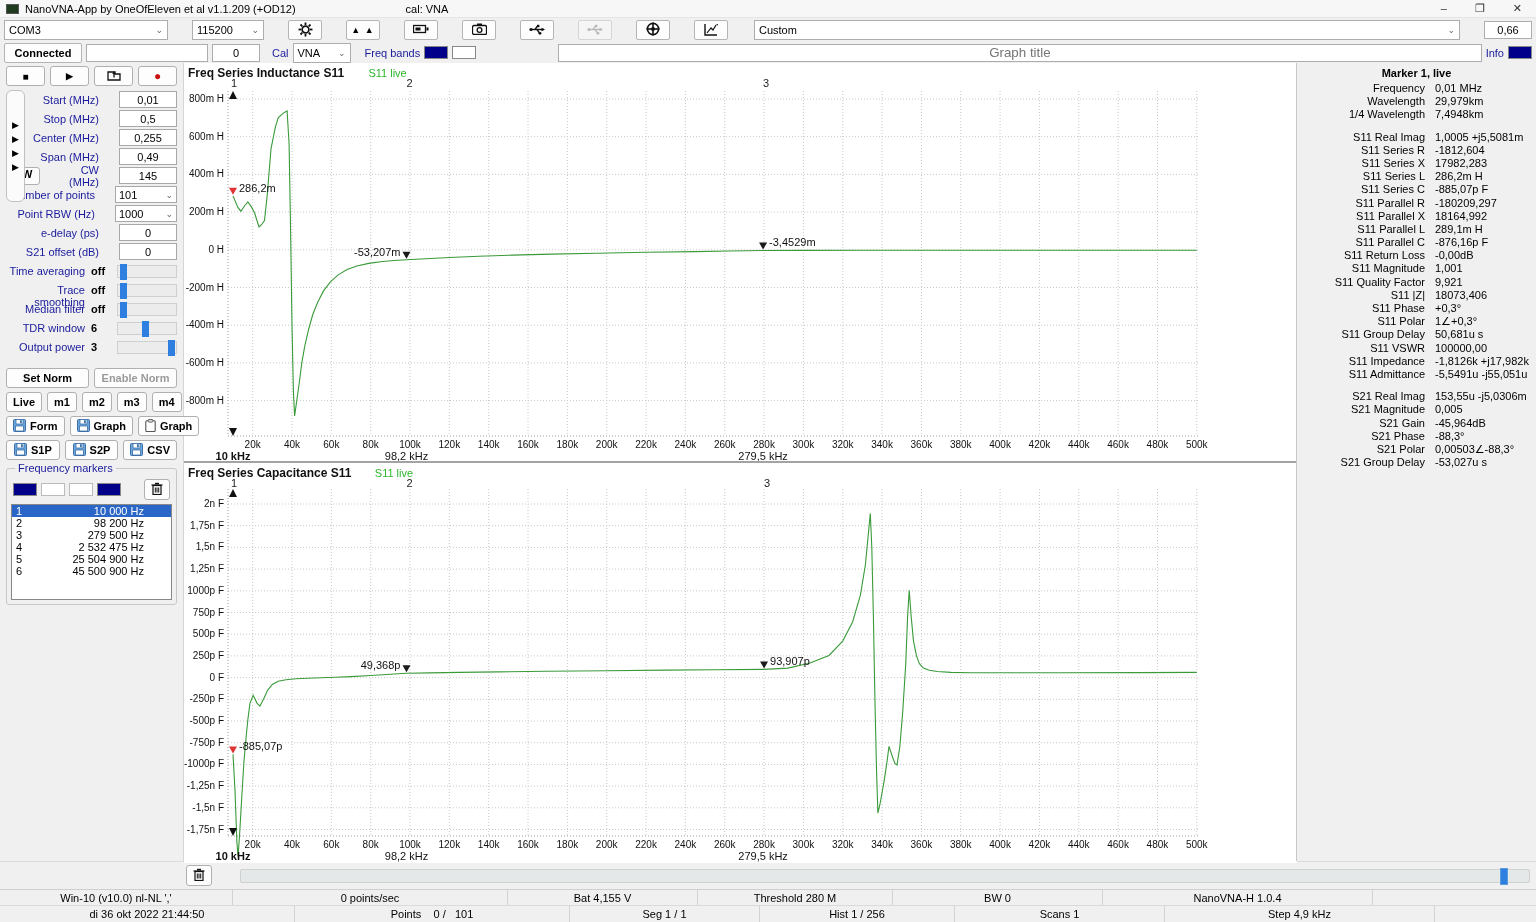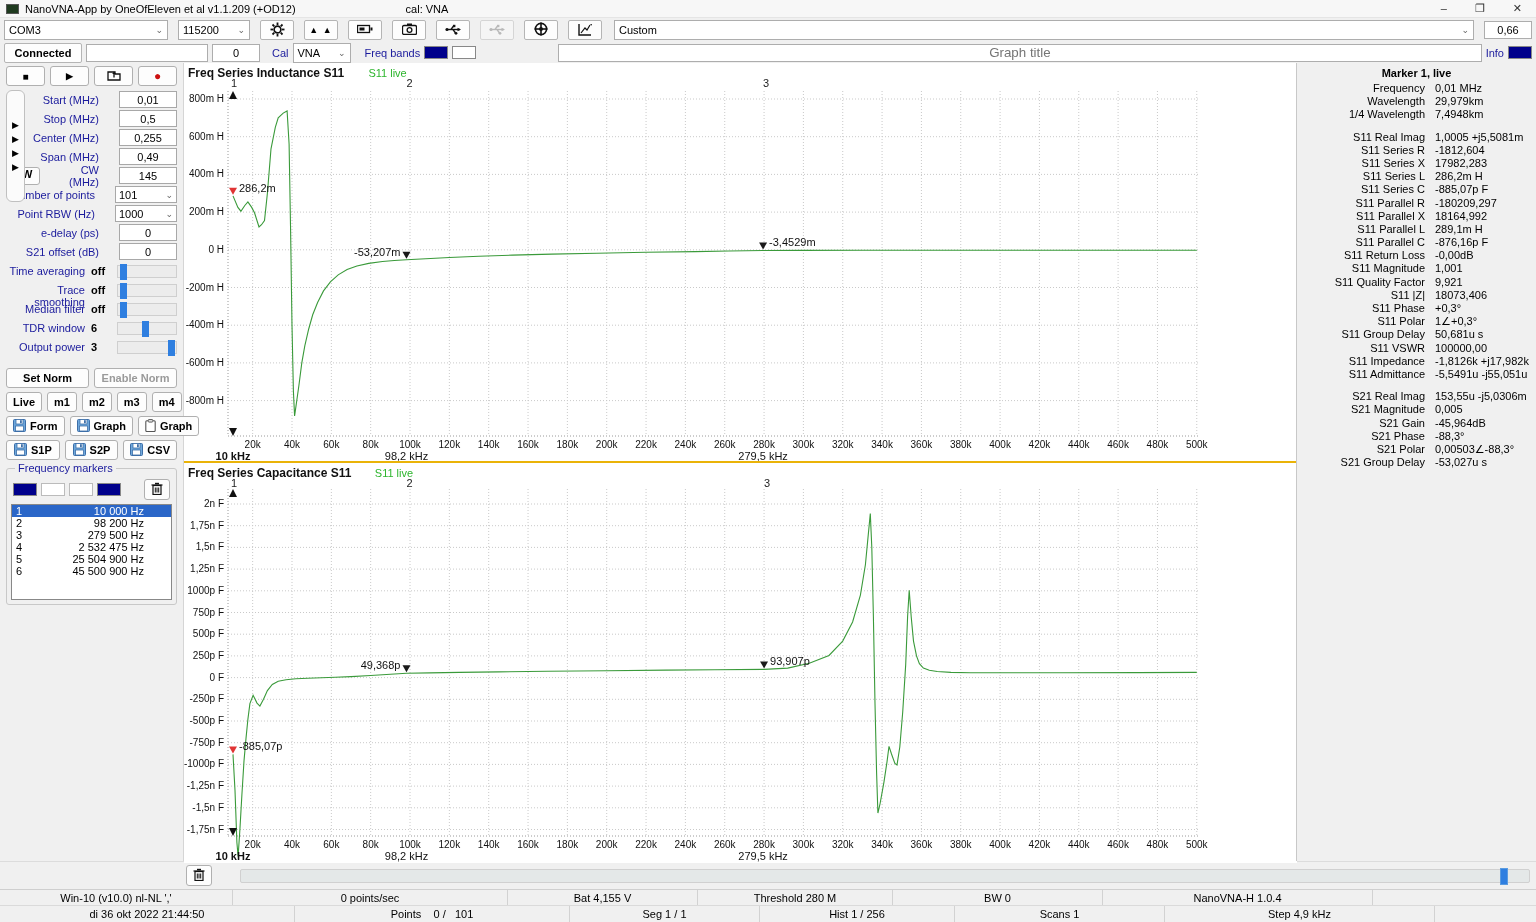--- a/index.html
+++ b/index.html
@@ -2,21 +2,21 @@
 <html><head>
 <meta charset="utf-8">
 <style>
   * { margin:0; padding:0; box-sizing:border-box; }
   html,body { width:1536px; height:922px; overflow:hidden; font-family:"Liberation Sans",sans-serif; font-size:11px; background:#f0f0f0; color:#000; }
   .titlebar { height:18px; background:#f7f7f7; display:flex; align-items:center; padding:0 6px; border-bottom:1px solid #e5e5e5; }
   .app-ico { width:13px; height:10px; background:#1f3a1f; border:1px solid #555; margin-right:6px; }
   .tb-title { font-size:11px; }
   .tb-cal { margin-left:110px; }
   .win-ctl { margin-left:auto; display:flex; gap:28px; padding-right:8px; color:#333; font-size:11px; }
-  .toolrow1 { height:24px; display:flex; align-items:center; padding:1px 4px; gap:10px; }
+  .toolrow1 { height:24px; display:flex; align-items:center; padding:1px 4px; gap:24px; }
   .toolrow2 { height:21px; display:flex; align-items:center; padding:0 4px; gap:4px; }
   .combo { background:#fff; border:1px solid #adadad; height:20px; display:flex; align-items:center; padding:0 4px; position:relative; }
   .combo .arr { margin-left:auto; color:#666; font-size:9px; }
   .tbtn { background:#fdfdfd; border:1px solid #b5b5b5; border-radius:2px; height:20px; min-width:34px; display:flex; align-items:center; justify-content:center; }
   .tbtn.dis { opacity:.45; }
   .field { background:#fff; border:1px solid #adadad; height:18px; display:flex; align-items:center; justify-content:center; }
   .lbl-blue { color:#1a1a9c; }
   .swatch { width:24px; height:13px; border:1px solid #888; display:inline-block; }
   .main { display:flex; height:798px; }
   .left-panel { width:183px; background:#f0f0f0; position:relative; padding-top:3px; }
@@ -37,21 +37,21 @@
   .bbtn { background:#fdfdfd; border:1px solid #b0b0b0; border-radius:3px; height:20px; display:flex; align-items:center; justify-content:center; gap:4px; font-weight:bold; padding:0 6px; }
   .bbtn.dis { color:#9a9a9a; }
   .fm-box { margin:6px 6px 0 6px; border:1px solid #c8c8c8; border-radius:3px; position:relative; padding:8px 4px 4px 4px; }
   .fm-legend { position:absolute; top:-7px; left:8px; background:#f0f0f0; padding:0 3px; }
   .fm-head { display:flex; align-items:center; gap:4px; padding:2px 2px 4px 2px; }
   .fm-trash { margin-left:auto; background:#fdfdfd; border:1px solid #b0b0b0; border-radius:3px; width:26px; height:21px; display:flex; align-items:center; justify-content:center; }
   .fm-list { background:#fff; border:1px solid #888; height:96px; font-size:11px; }
   .fm-item { display:flex; height:12px; line-height:12px; padding:0 4px; }
   .fm-item .n { width:18px; }
   .fm-item .f { width:110px; text-align:right; }
-  .charts-col { width:1113px; background:#eab308; border-left:1px solid #d5d5d5; }
+  .charts-col { width:1113px; background:#a3a3a3; border-left:1px solid #d5d5d5; }
   .right-panel { flex:1; background:#f0f0f0; border-left:1px solid #c8c8c8; padding-top:4px; font-size:11px; }
   .rp-title { text-align:center; font-weight:bold; height:15px; }
   .rp-row { display:flex; height:13.2px; line-height:13.2px; }
   .rp-row .l { flex:0 0 128px; text-align:right; }
   .rp-row .v { margin-left:10px; }
   .rp-gap { height:9px; }
   .bottom-row { height:28px; display:flex; align-items:center; background:#f0f0f0; border-top:1px solid #dcdcdc; padding-left:186px; gap:28px; }
   .bt-trash { background:#fdfdfd; border:1px solid #b0b0b0; border-radius:3px; width:26px; height:21px; display:flex; align-items:center; justify-content:center; }
   .bt-track { flex:1; margin-right:6px; height:14px; background:#e4e8e8; border:1px solid #d0d0d0; border-radius:2px; position:relative; }
   .bt-handle { position:absolute; top:-2px; width:8px; height:17px; background:#2f7fe0; border:1px solid #5a9be0; }

